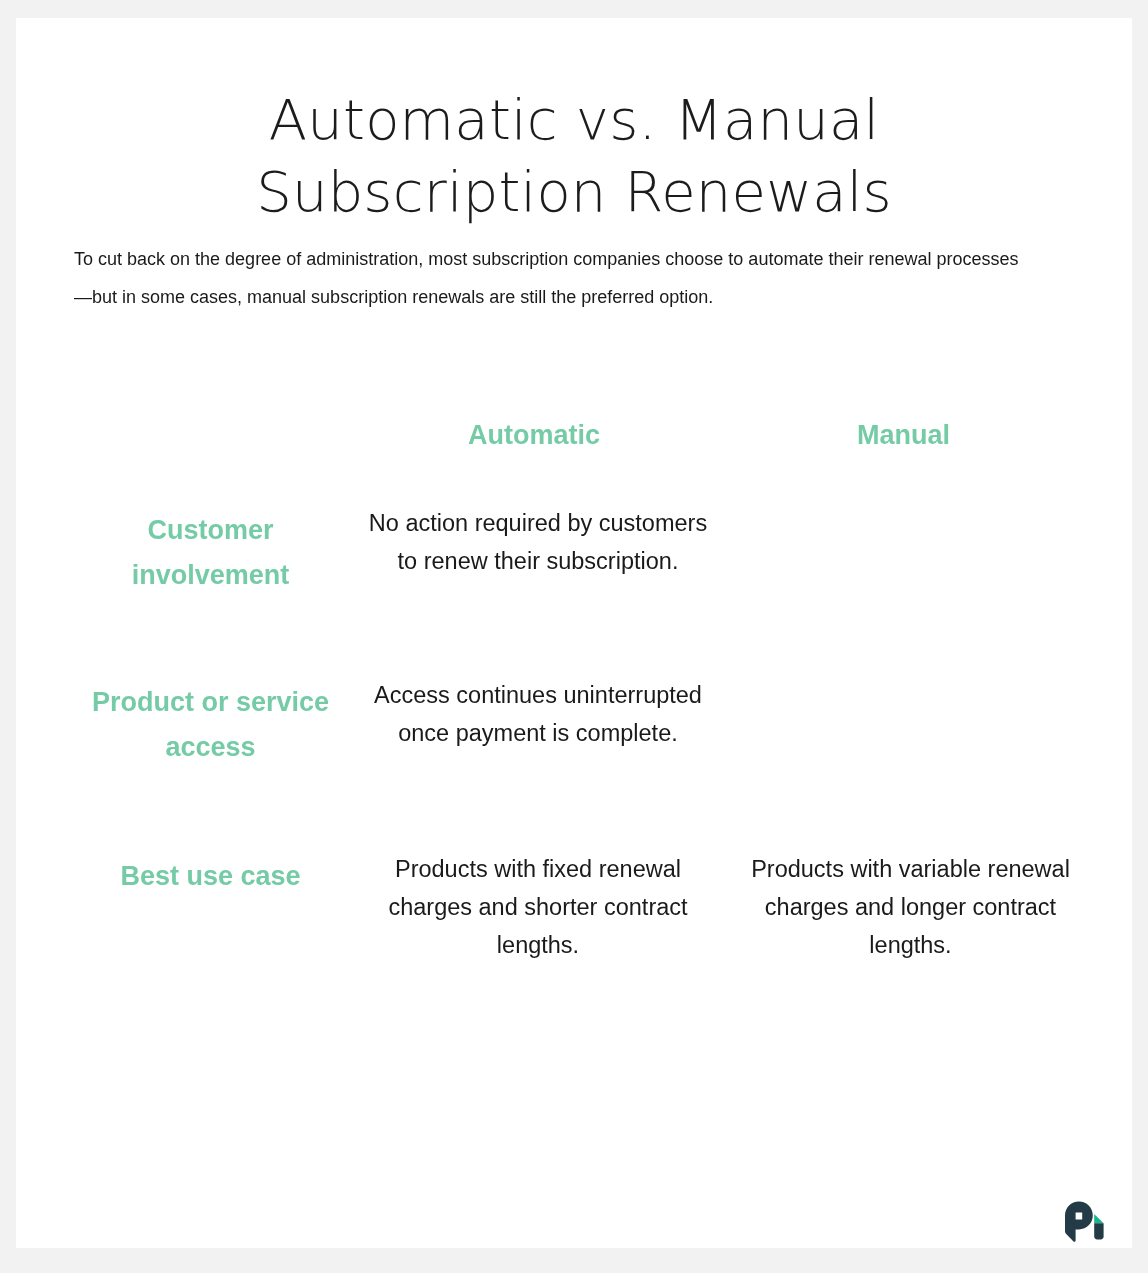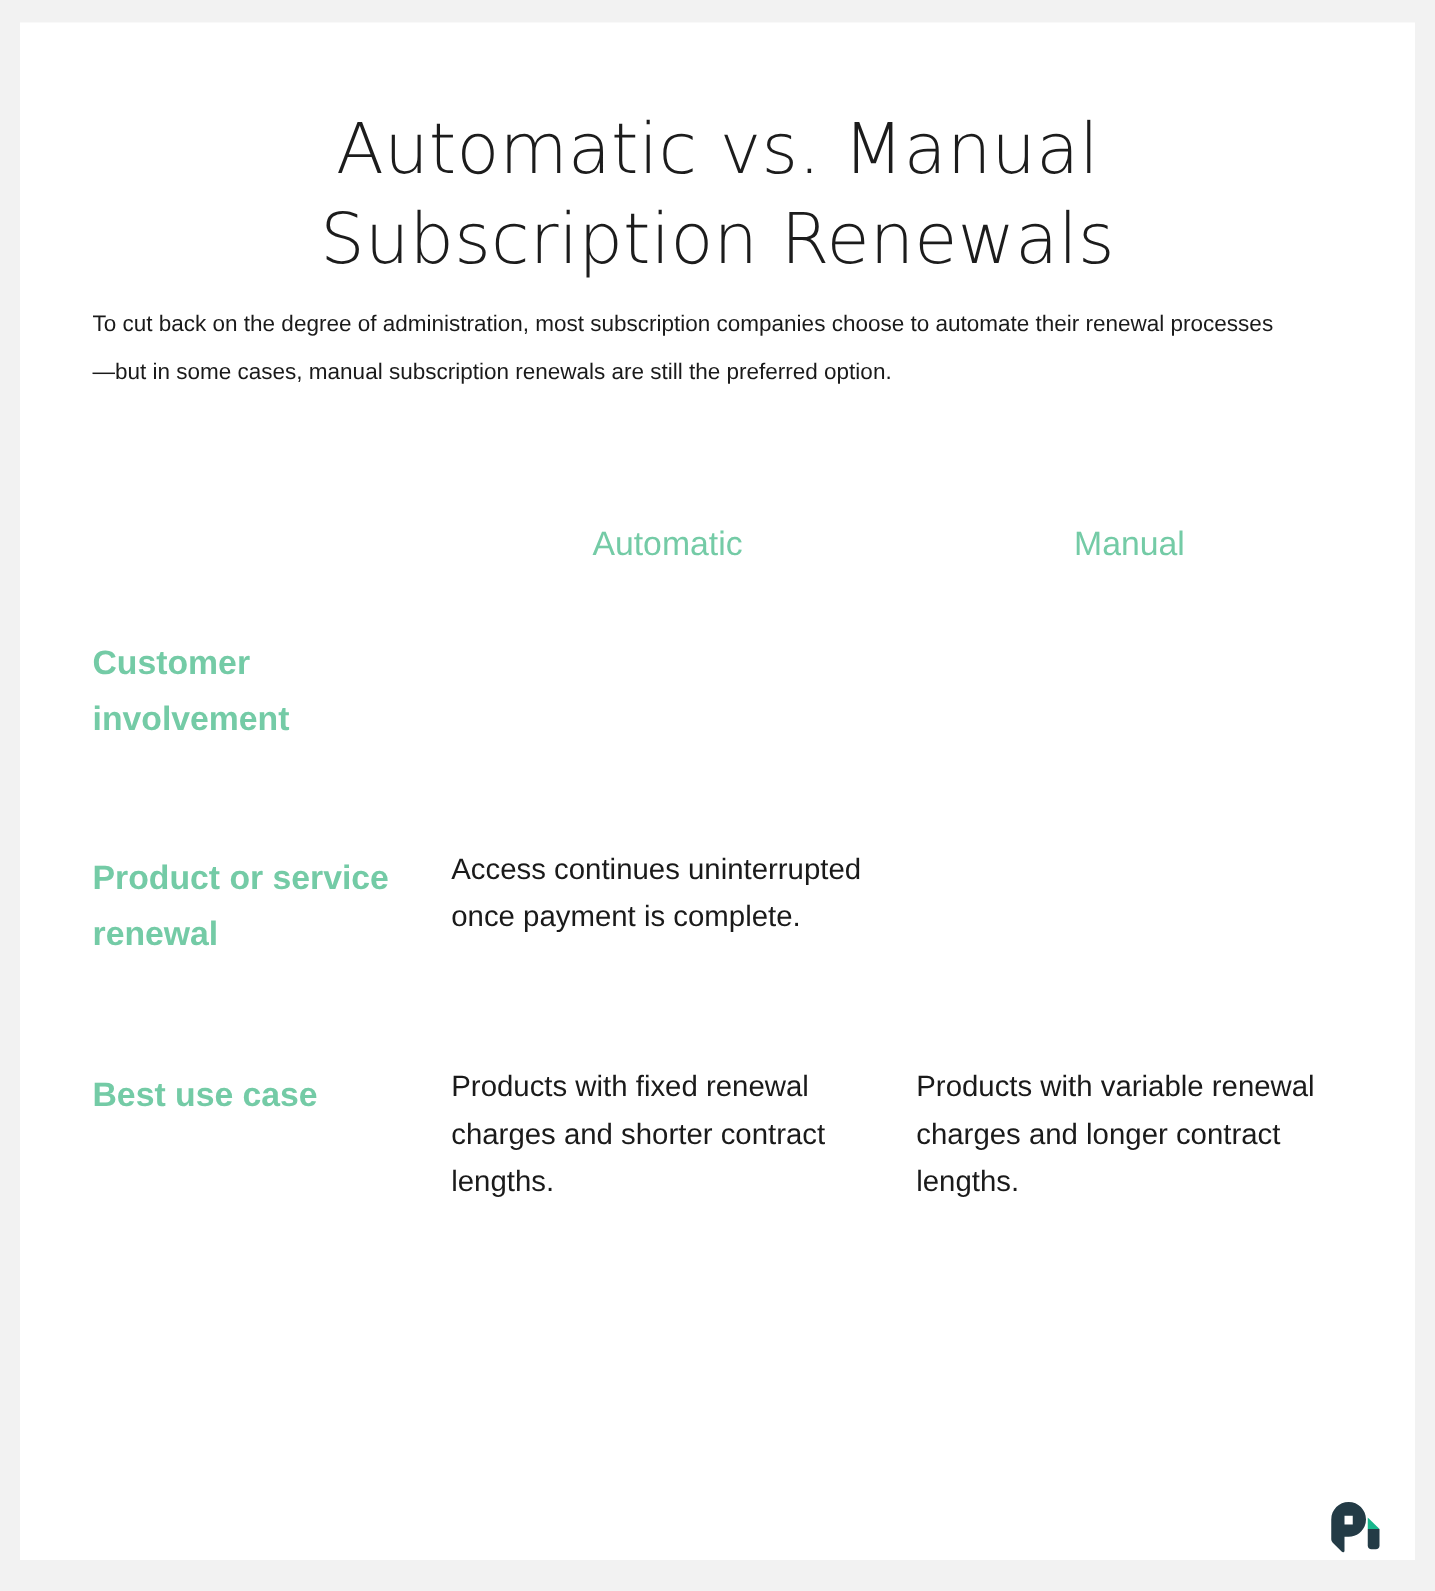--- a/index.html
+++ b/index.html
@@ -66,30 +66,30 @@
   .col-label  { width: 287px; flex: 0 0 287px; box-sizing: border-box; padding-right: 14px; }
   .col-auto   { width: 372px; flex: 0 0 372px; box-sizing: border-box; padding-right: 18px; }
   .col-manual { width: 361px; flex: 0 0 361px; box-sizing: border-box; padding-right: 6px; }
 
   
   .header-row { height: 60px; }
   .header-row .col-label { }
   .header-row .col-auto,
   .header-row .col-manual {
     text-align: center;
-    font-weight: normal;
+    font-weight: bold;
     font-size: 27px;
     line-height: 34px;
     color: #74cba6;
     padding-right: 0;
   }
   .header-row .col-auto { padding-right: 26px; }
   .header-row .col-manual { padding-right: 20px; }
 
-  .body-row { margin-top: 28px; }
+  .body-row { margin-top: 28px; text-align: center; }
   .body-row.r1 { margin-top: 26px; }
   .body-row.r2 { margin-top: 87px; }
   .body-row.r3 { margin-top: 78px; }
   .body-row.r4 { margin-top: 80px; }
 
   .rowlabel {
     font-weight: bold;
     font-size: 27px;
     line-height: 45px;
     color: #74cba6;
@@ -125,25 +125,26 @@
   <div class="table">
 
     <div class="row header-row">
       <div class="col-label"></div>
       <div class="col-auto">Automatic</div>
       <div class="col-manual">Manual</div>
     </div>
 
     <div class="row body-row r1">
       <div class="col-label rowlabel">Customer involvement</div>
+      <div class="col-auto cell">No action required by customers to renew their subscription.</div>
     </div>
 
 
     <div class="row body-row r3">
-      <div class="col-label rowlabel">Product or service renewal</div>
+      <div class="col-label rowlabel">Product or service access</div>
       <div class="col-auto cell">Access continues uninterrupted once payment is complete.</div>
     </div>
 
     <div class="row body-row r4">
       <div class="col-label rowlabel">Best use case</div>
       <div class="col-auto cell">Products with fixed renewal charges and shorter contract lengths.</div>
       <div class="col-manual cell">Products with variable renewal charges and longer contract lengths.</div>
     </div>
 
   </div>

